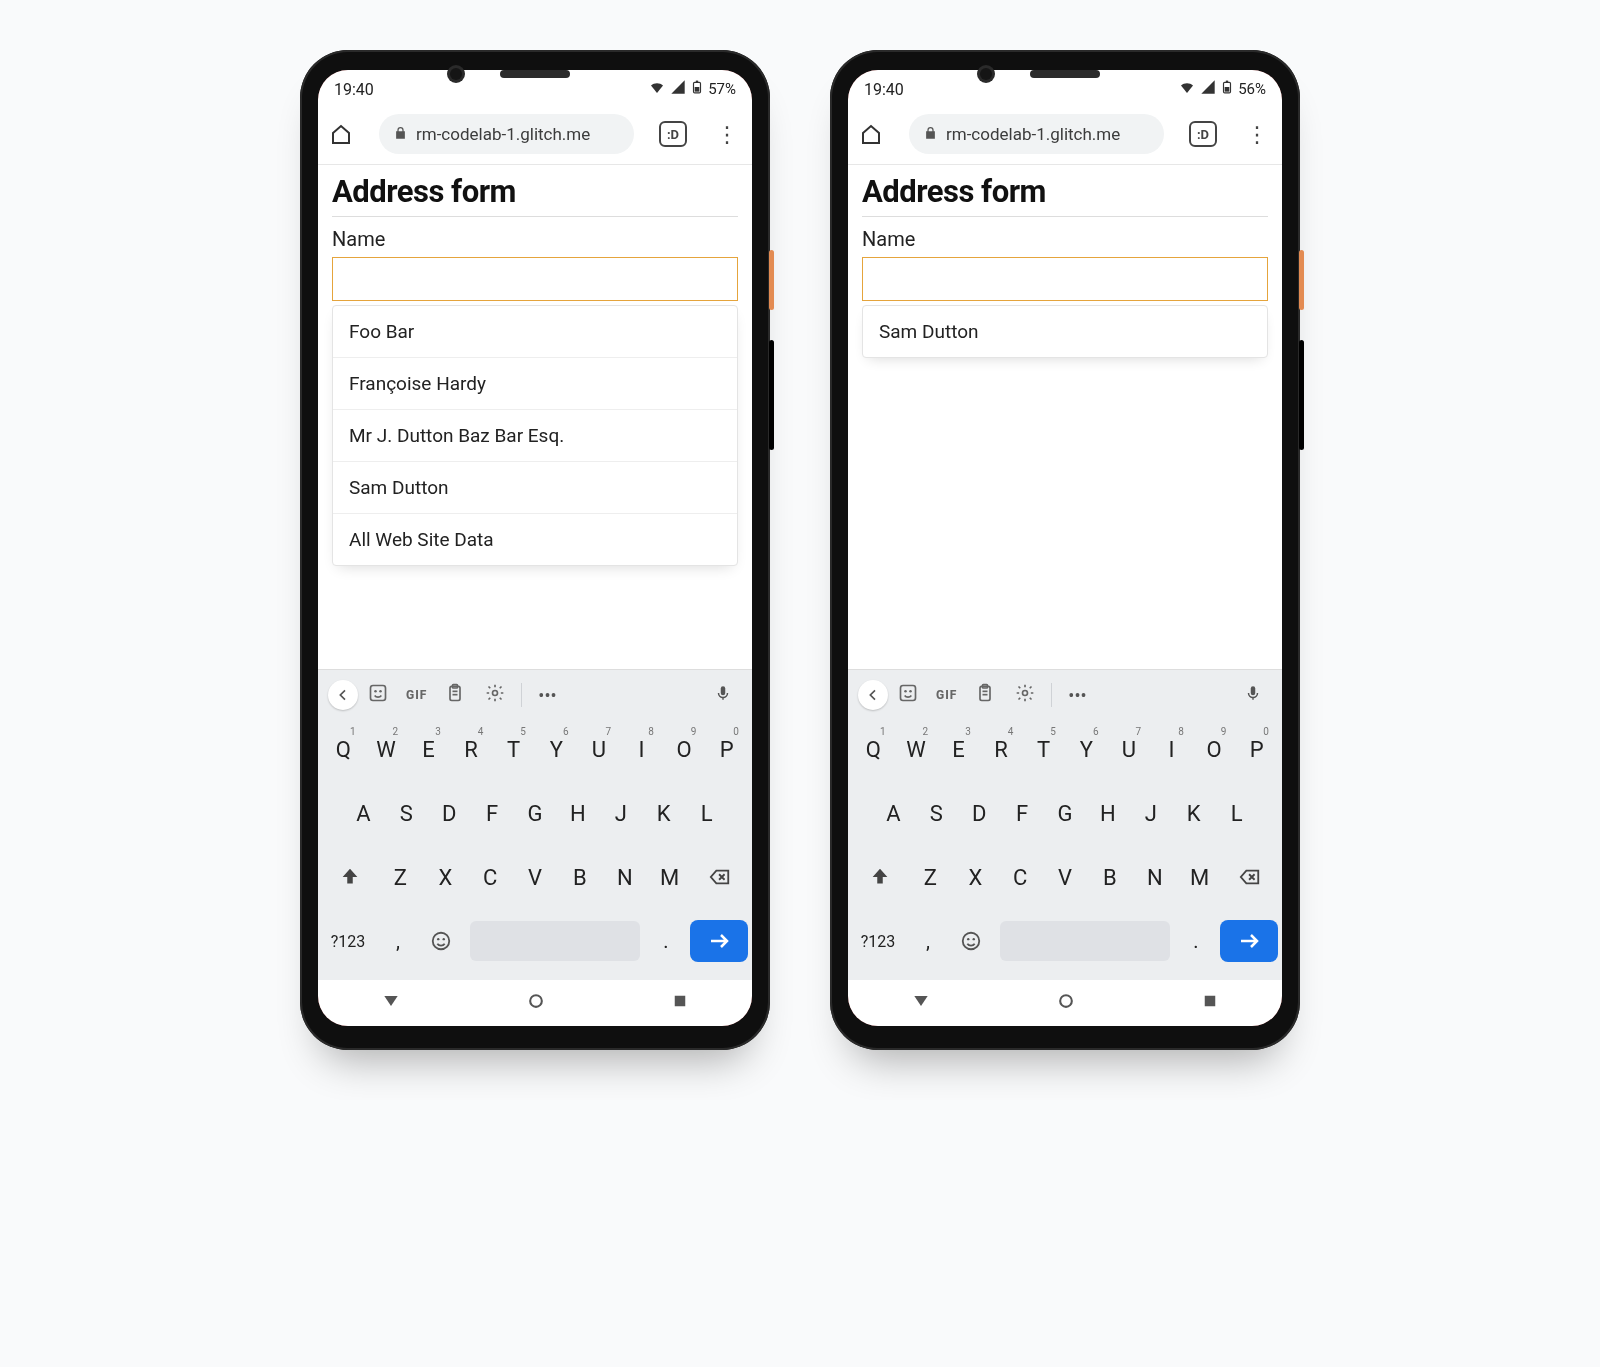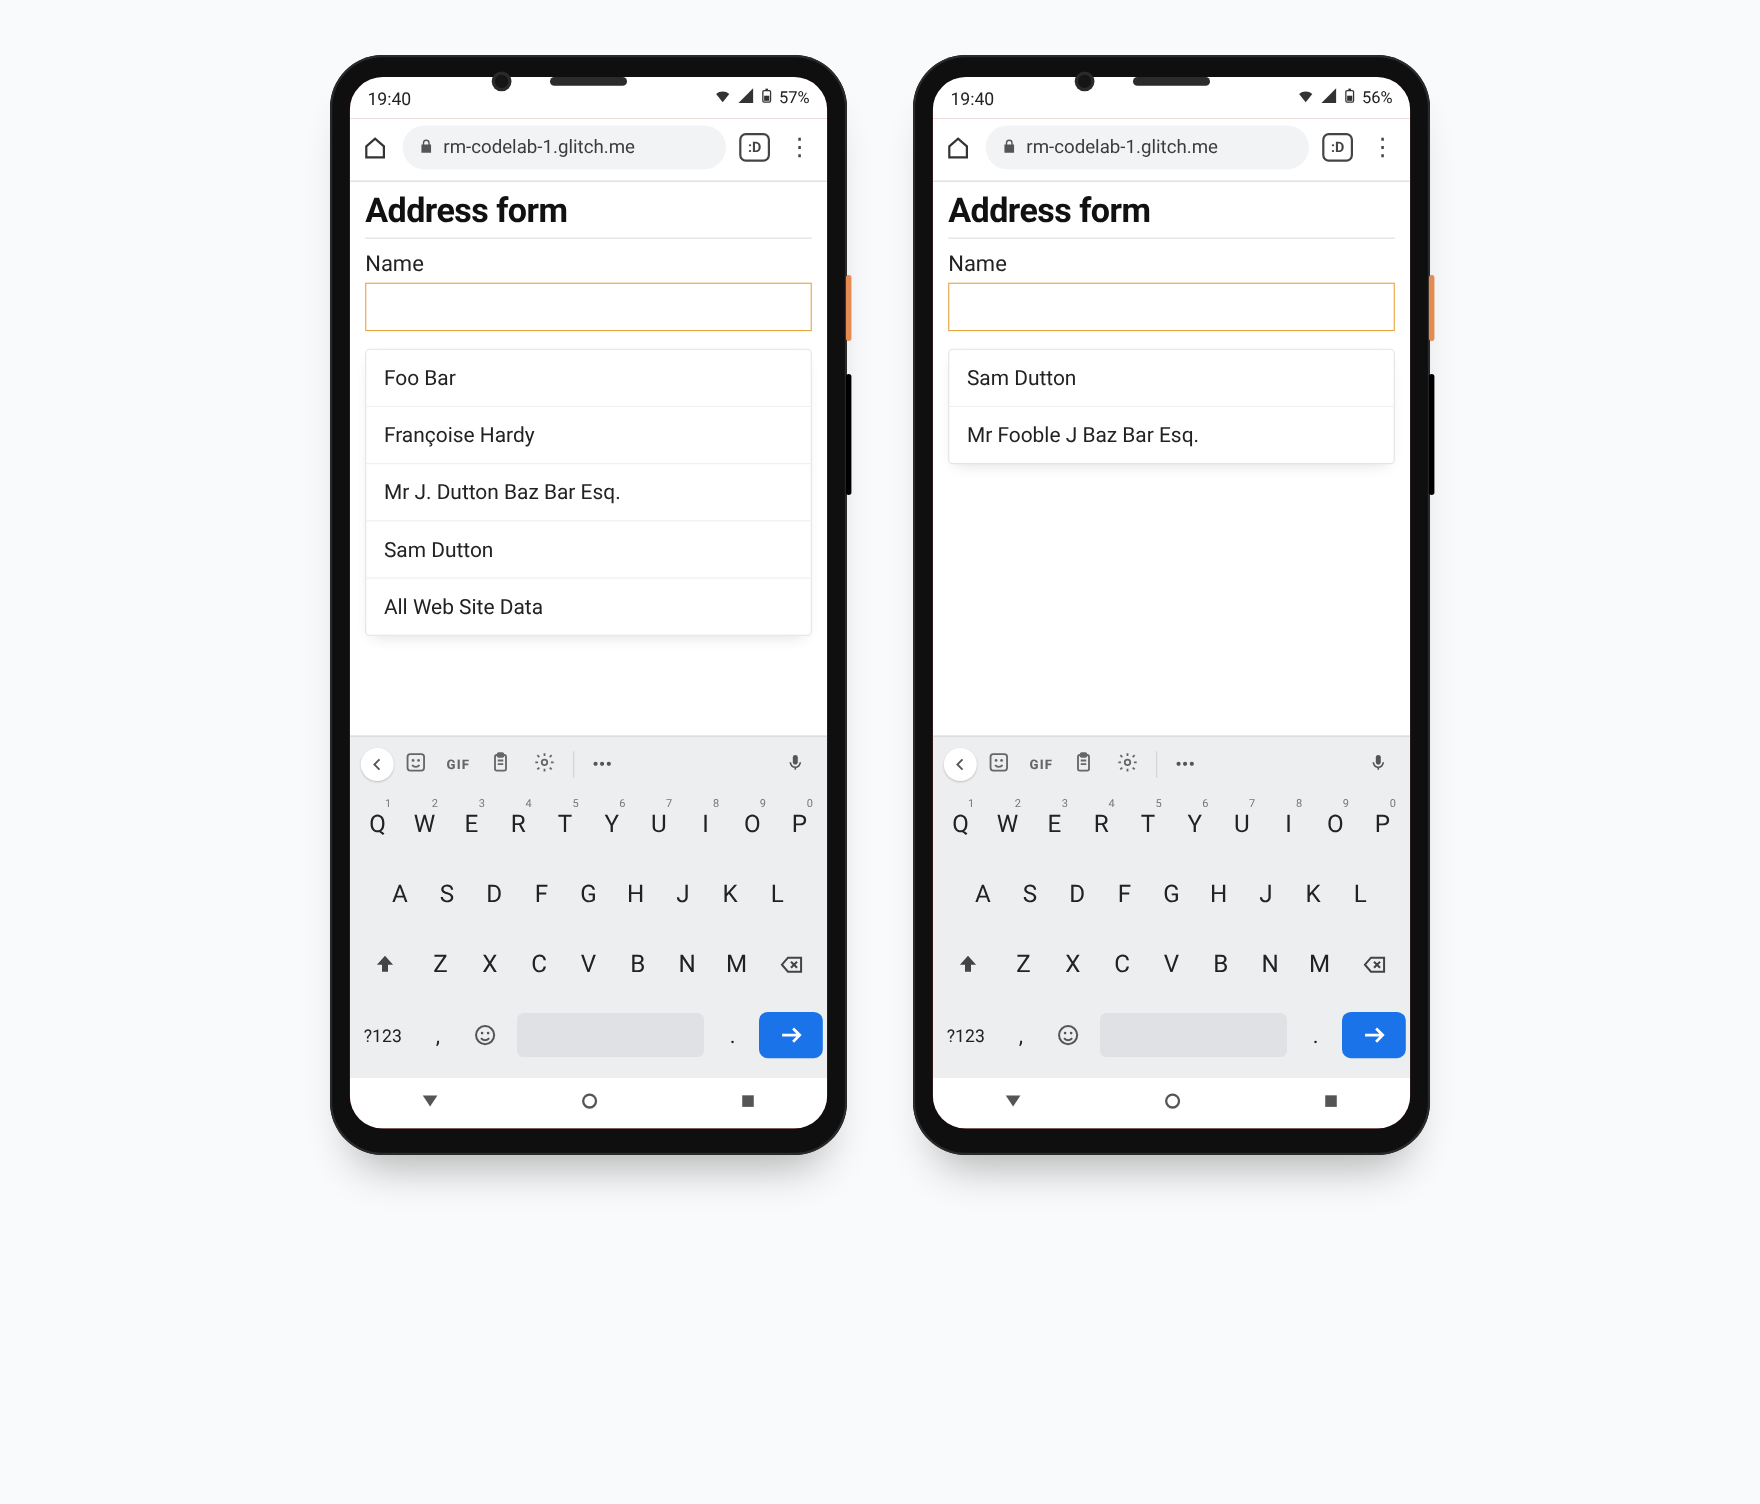--- a/index.html
+++ b/index.html
@@ -68,21 +68,21 @@
     justify-content: space-between;
     align-items: center;
     padding: 0 16px;
     font-size: 16px;
     color: #222;
     background: #fff;
   }
   .status-right { display:flex; align-items:center; gap:4px; font-size:15px; }
 
   .browserbar {
-    display:flex; align-items:center; gap:12px;
+    display:flex; align-items:center; gap:25px;
     padding: 6px 10px 10px;
     border-bottom: 1px solid #e7e7e7;
     background:#fff;
   }
   .home-icon-btn { width:26px; height:26px; display:flex; align-items:center; justify-content:center; }
   .urlbar {
     flex:1;
     height: 40px;
     background:#f1f3f4;
     border-radius: 20px;
@@ -122,21 +122,21 @@
     height: 44px;
     border: 1px solid #e5a43c;
     background:#fff;
     padding: 6px 10px;
     font-size:18px;
     outline:none;
     caret-color:#111;
   }
 
   .suggest-box {
-    margin-top: 16px;
+    margin-top: 4px;
     border:1px solid #e4e4e4;
     border-radius: 4px;
     box-shadow: 0 6px 14px -6px rgba(0,0,0,.16);
     overflow:hidden;
     background:#fff;
   }
   .suggest-item {
     padding: 14px 16px;
     font-size: 19px;
     color:#222;
@@ -414,21 +414,20 @@
     <div class="tabcount">:D</div>
     <div class="menu-dots">⋮</div>
   </div>
   <div class="page">
     <div class="page-title">Address form</div>
     <hr class="sep">
     <div class="field-label">Name</div>
     <input class="name-input" autofocus="" value="" style="">
     <div class="suggest-box">
           <div class="suggest-item">Sam Dutton</div>
-          <div class="suggest-item">Mr Fooble J Baz Bar Esq.</div>
         </div>
   </div>
 
   <div class="kbd">
     <div class="kbd-toolbar">
       <div class="kbd-chip">
             <svg viewBox="0 0 24 24" width="16" height="16">
               <path fill="none" stroke="#555" stroke-width="2.5" d="M15 5l-7 7 7 7"></path>
             </svg>
           </div>

